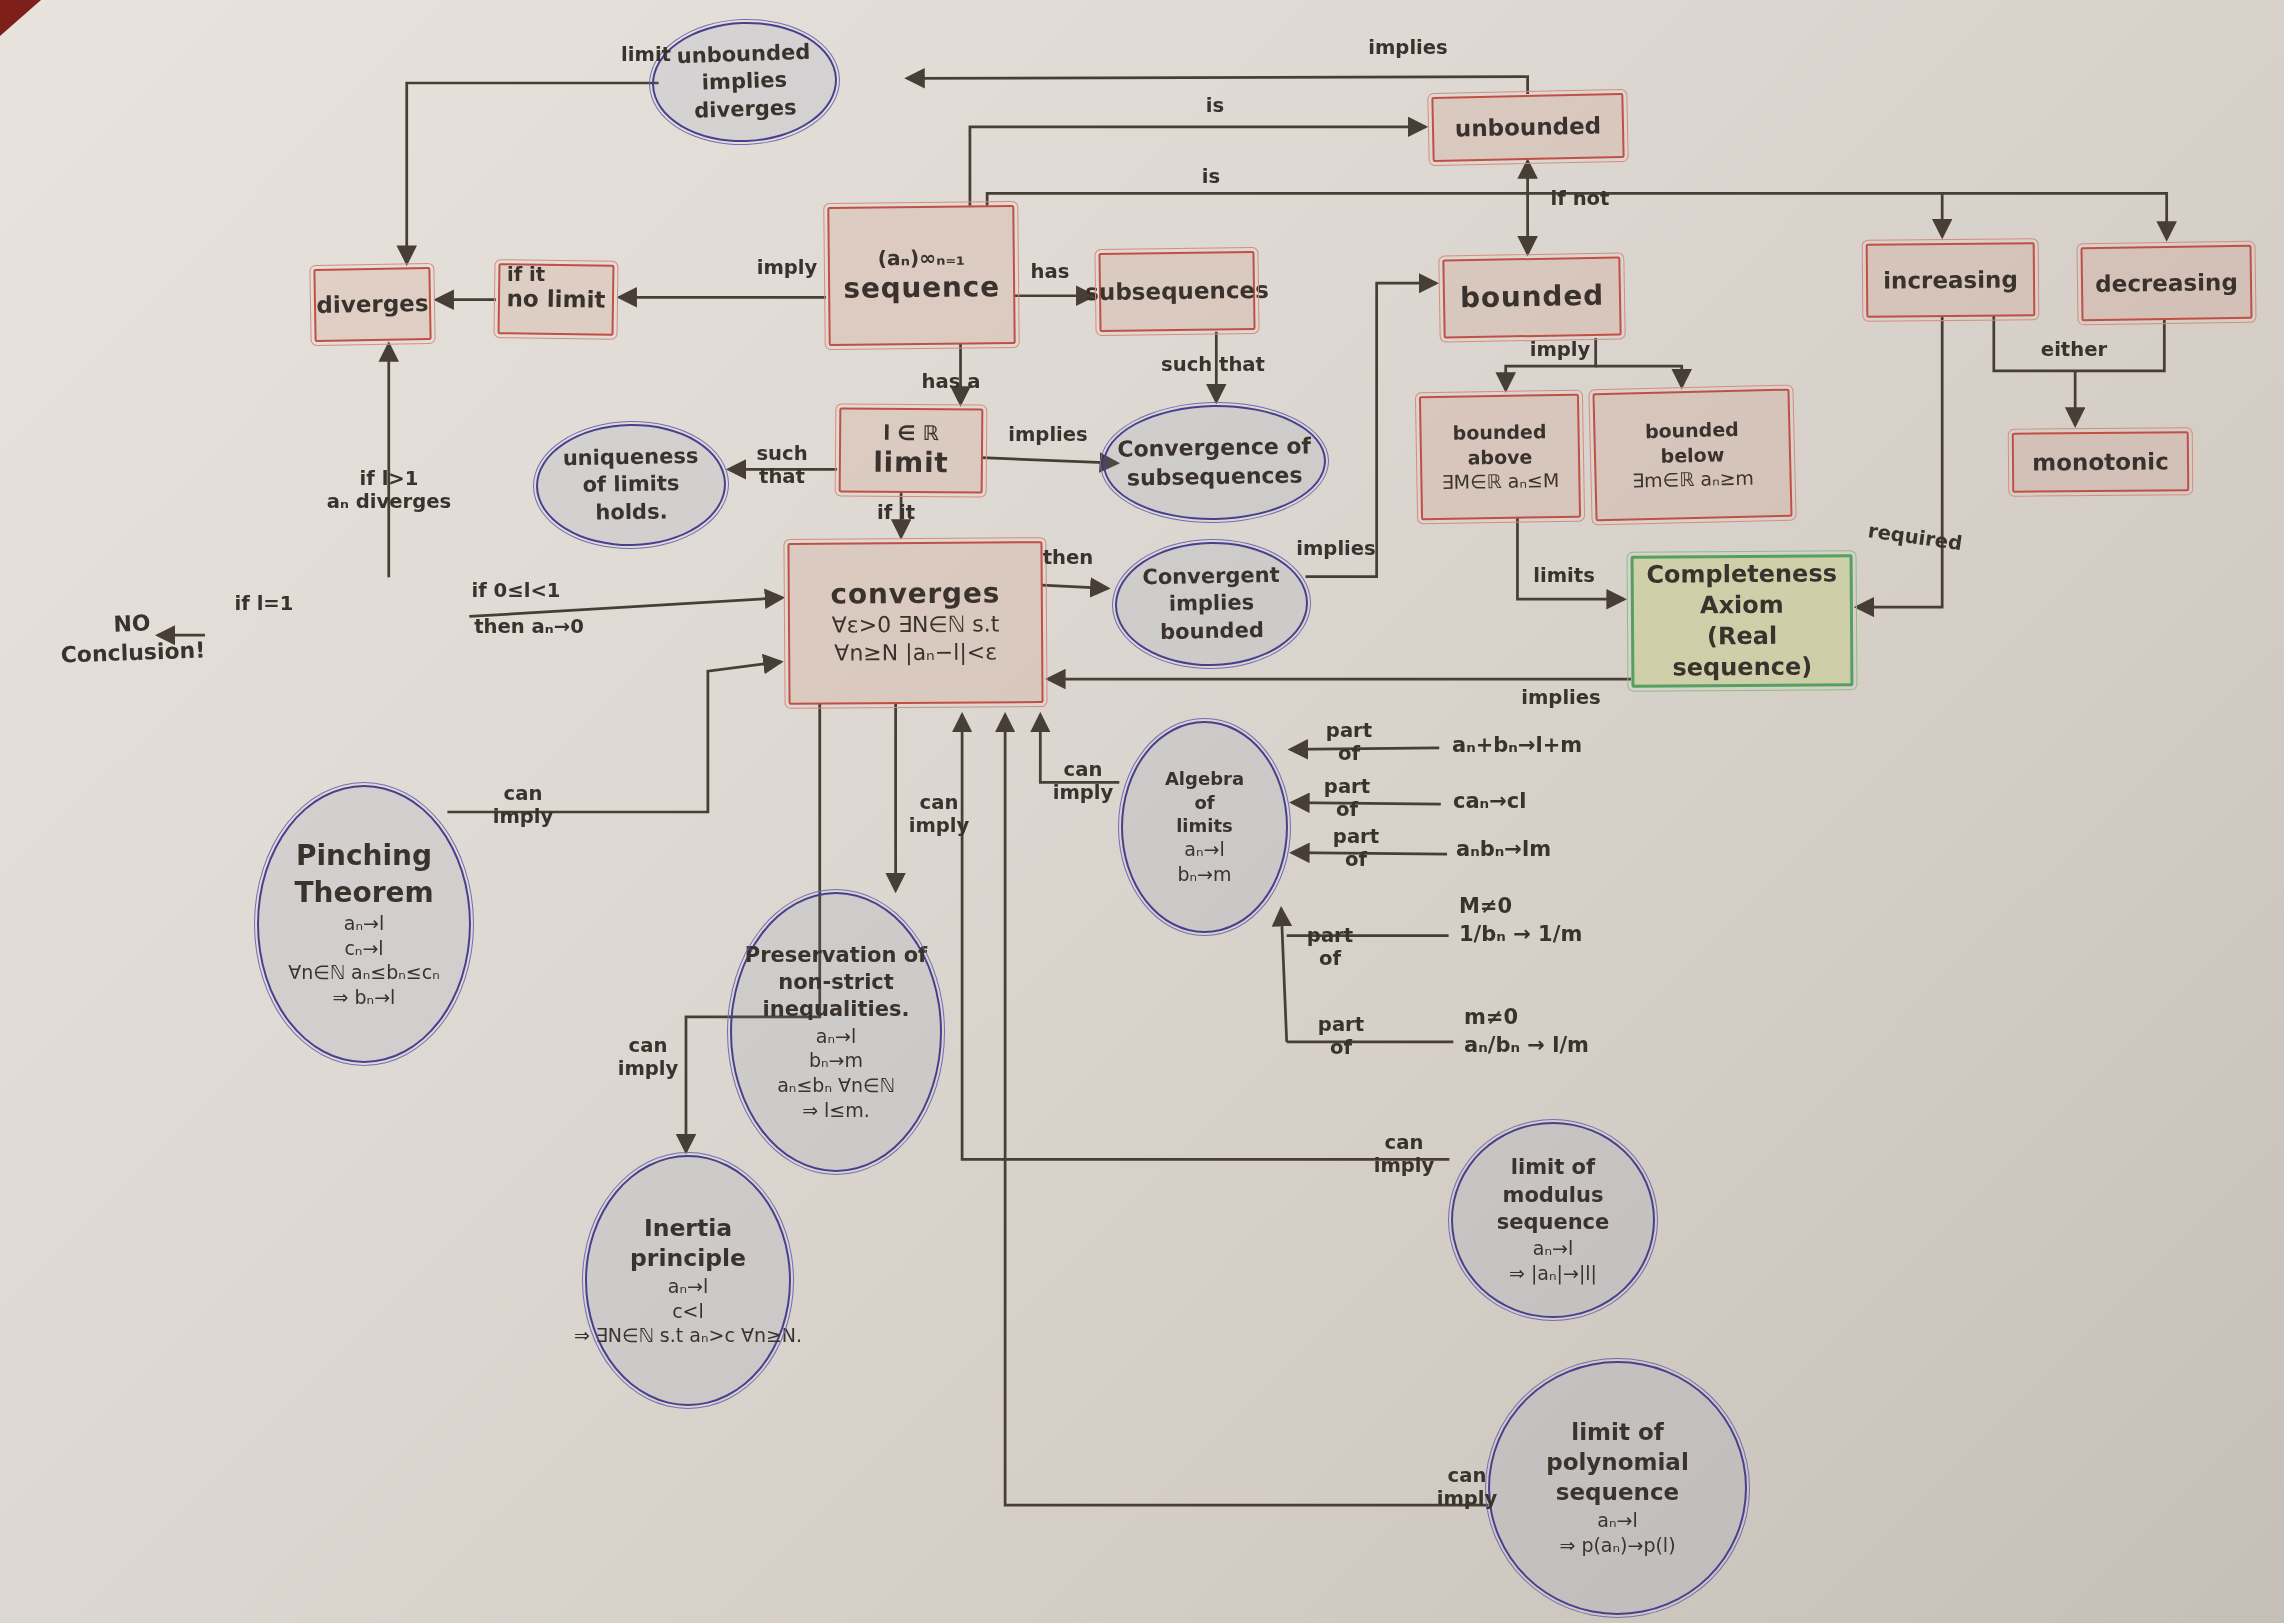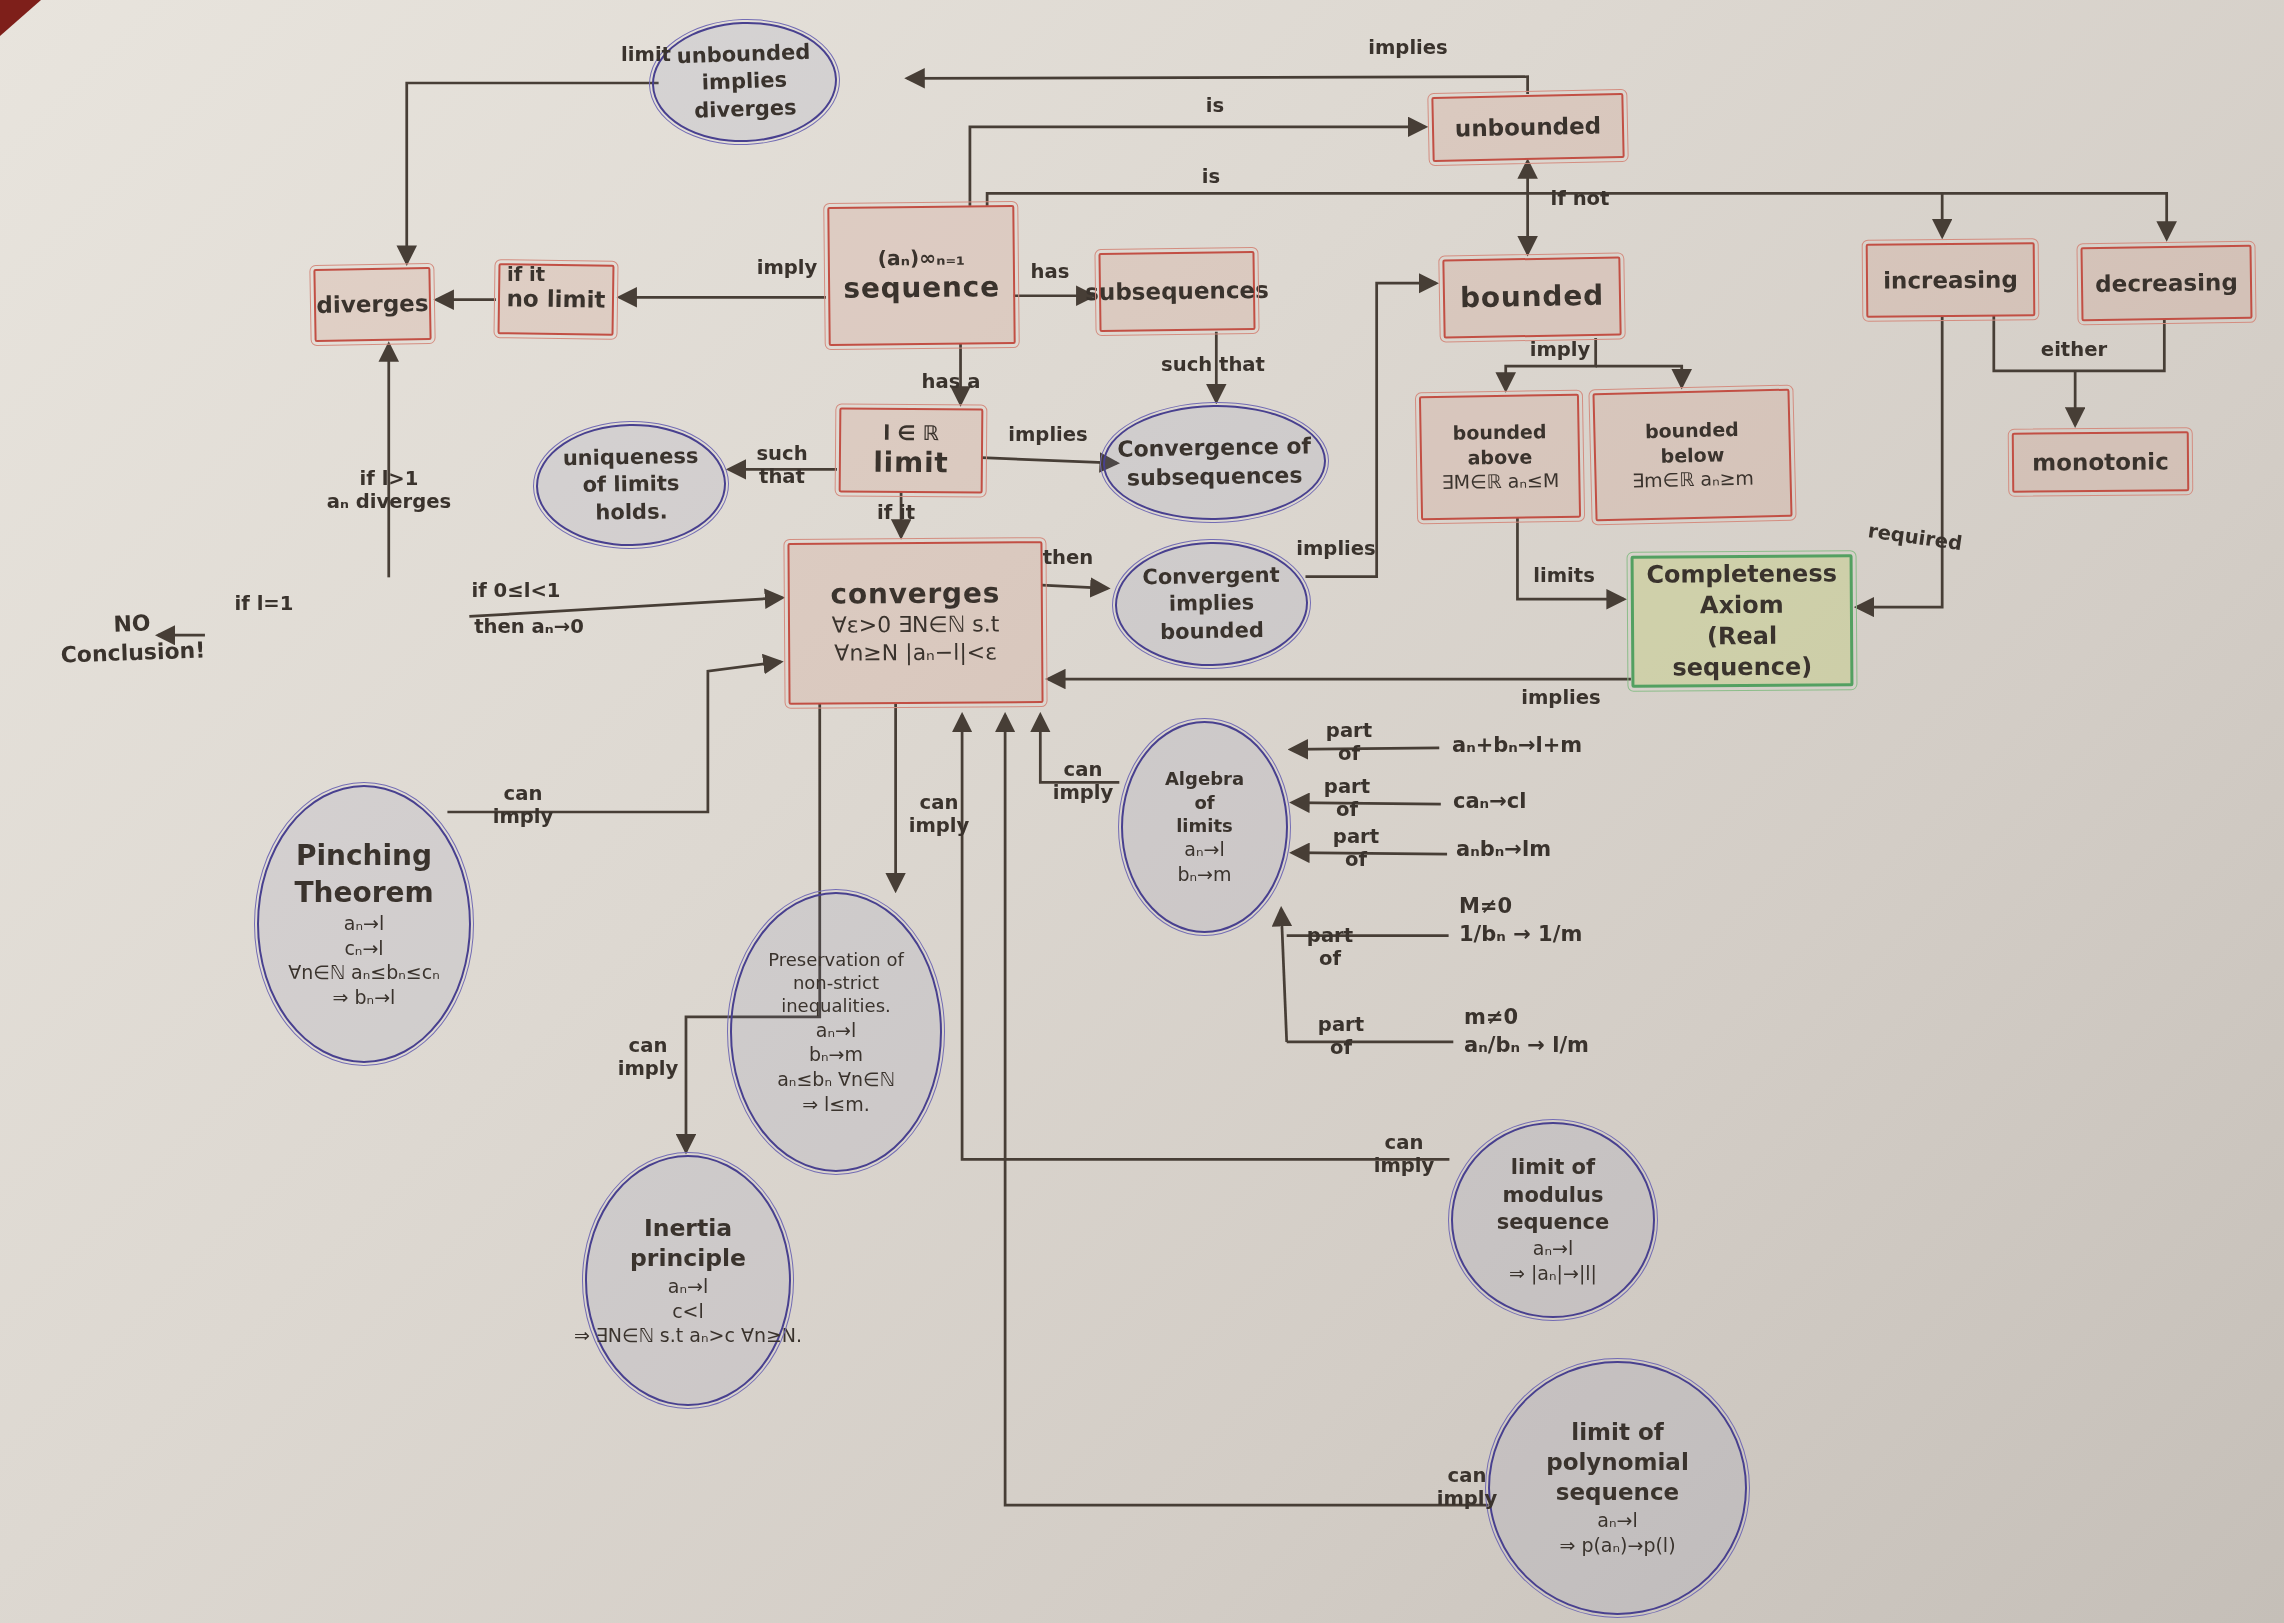--- a/index.html
+++ b/index.html
@@ -211,21 +211,21 @@
   </div>
   <div class="node ellipse" style="left:257px;top:785px;width:210px;height:274px;--rot:0deg">
     <div class="t2 m" style="font-weight:bold;font-size:28px">Pinching
 Theorem</div>
     <div class="m">aₙ→l
 cₙ→l
 ∀n∈ℕ aₙ≤bₙ≤cₙ
 ⇒ bₙ→l</div>
   </div>
   <div class="node ellipse" style="left:730px;top:892px;width:208px;height:276px;--rot:0deg">
-    <div class="t2 m" style="font-weight:normal;font-size:18px">Preservation of
+    <div class="t2 m" style="font-weight:bold;font-size:21px">Preservation of
 non-strict
 inequalities.</div>
     <div class="m">aₙ→l
 bₙ→m
 aₙ≤bₙ ∀n∈ℕ
 ⇒ l≤m.</div>
   </div>
   <div class="node ellipse" style="left:585px;top:1155px;width:202px;height:247px;--rot:0deg">
     <div class="t2 m" style="font-weight:bold;font-size:23.5px">Inertia
 principle</div>

